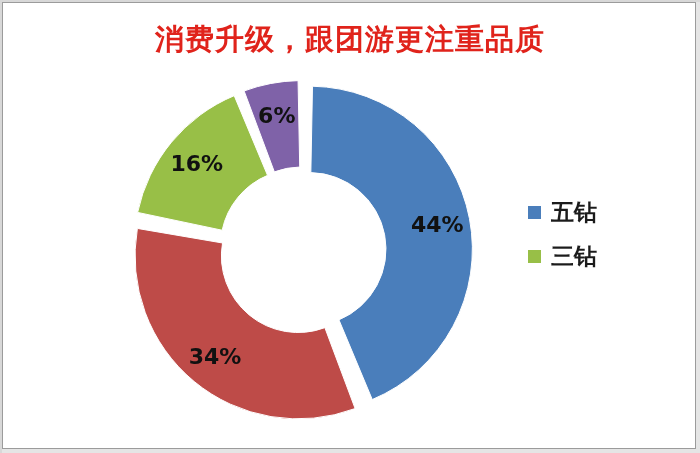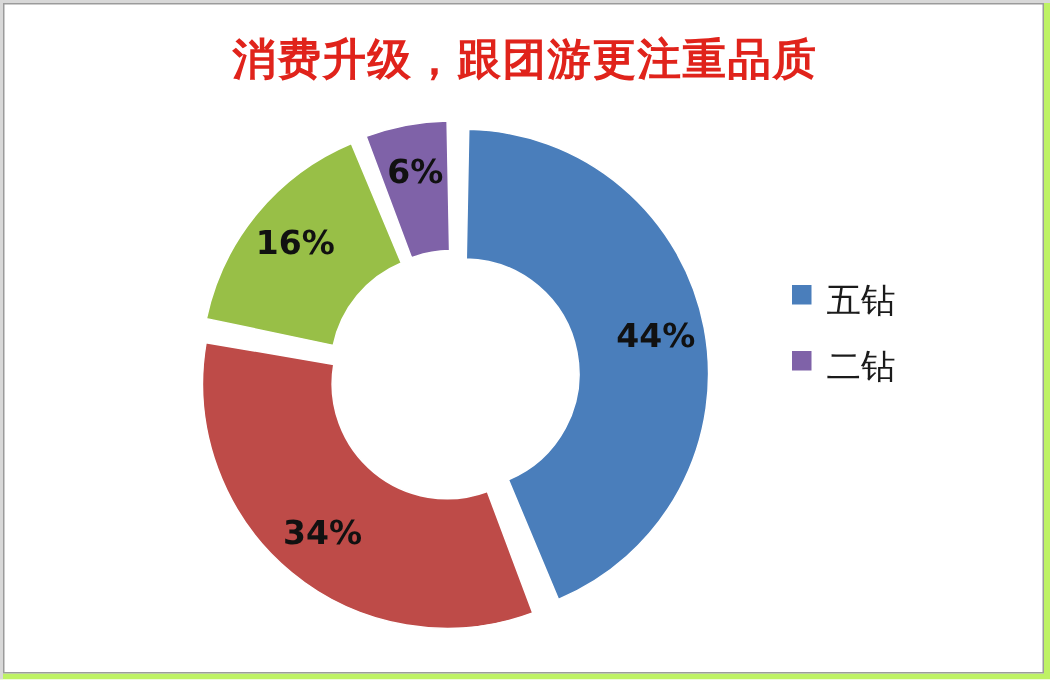--- a/index.html
+++ b/index.html
@@ -4,21 +4,21 @@
 <style>
   html, body {
     margin: 0;
     padding: 0;
     background: #ffffff;
   }
   #screenshot {
     position: relative;
     width: 700px;
     height: 453px;
-    background: #bef264;
+    background: #e5e5e5;
     overflow: hidden;
     font-family: "DejaVu Sans", "Liberation Sans", sans-serif;
   }
   
   .frame {
     position: absolute;
     left: 2px;
     top: 2px;
     width: 694px;
     height: 447px;
@@ -73,22 +73,23 @@
   }
 
   .legend {
     position: absolute;
     left: 528px;
     top: 190px;
     width: 120px;
   }
   .legend-item {
     display: flex;
-    align-items: flex-start;
+    align-items: center;
     height: 44px;
+    font-weight: bold;
   }
   .legend-swatch {
     width: 13px;
     height: 13px;
     flex: 0 0 13px;
     margin-right: 10px;
   }
   .legend-label {
     font-size: 23px;
     color: #1b1b1b;
@@ -123,18 +124,18 @@
         </g>
     </svg>
   </div>
 
   <div class="legend" id="legend">
       <div class="legend-item">
         <span class="legend-swatch" style="background: rgb(74, 126, 187);"></span>
         <span class="legend-label">五钻</span>
       </div>
       <div class="legend-item">
-        <span class="legend-swatch" style="background: rgb(127, 98, 168);"></span>
-        <span class="legend-label">二钻</span>
+        <span class="legend-swatch" style="background: rgb(152, 191, 71);"></span>
+        <span class="legend-label">三钻</span>
       </div>
     </div>
 
 </div>
 
 </body></html>

